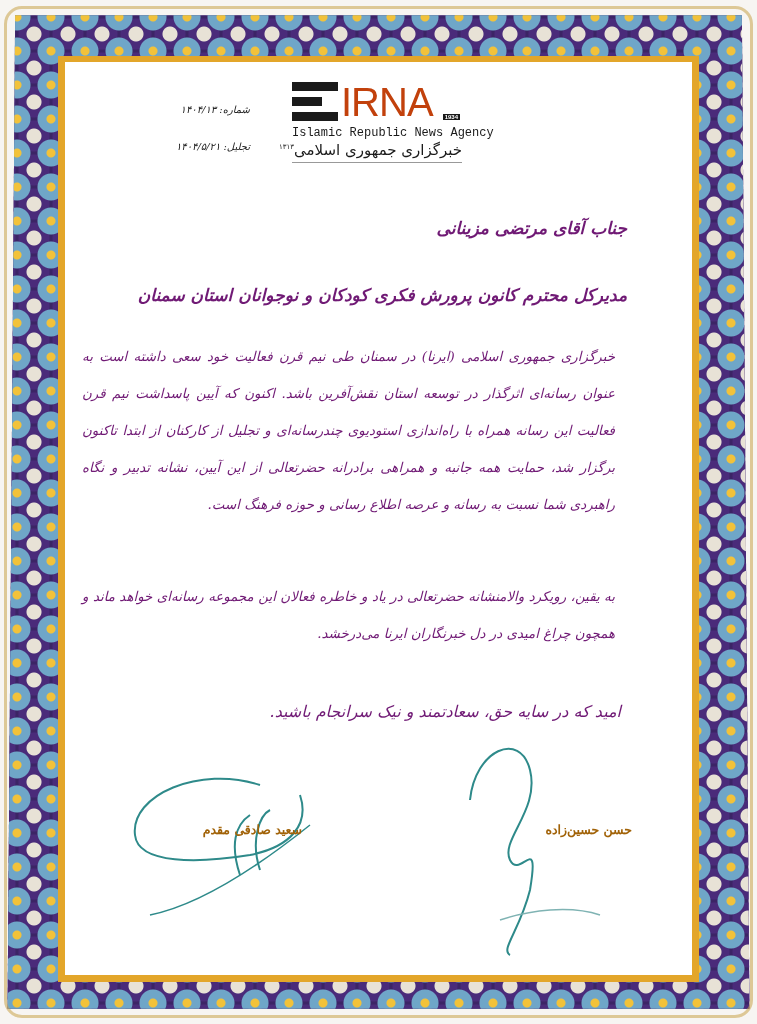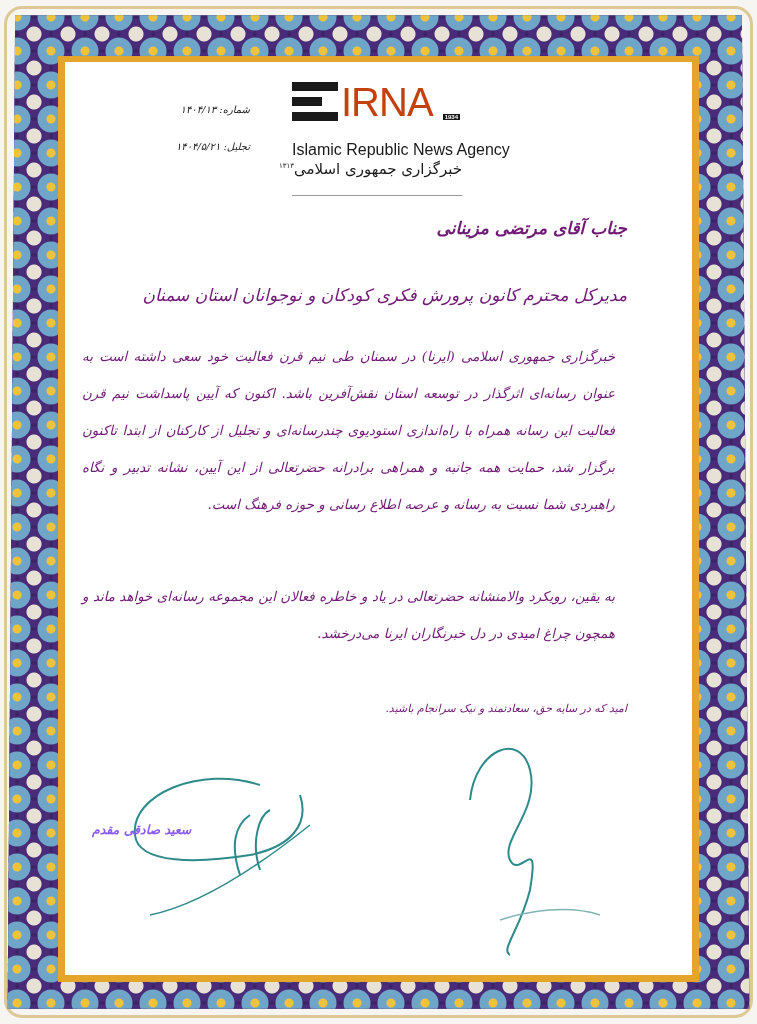--- a/index.html
+++ b/index.html
@@ -33,38 +33,38 @@
   
   .logo { position: absolute; left: 292px; top: 80px; width: 170px; direction: ltr; }
   .logo-mark { display: flex; align-items: flex-end; height: 42px; }
   .logo-bars { width: 46px; height: 40px; position: relative; margin-right: 3px; }
   .logo-bars span { position: absolute; left: 0; background: #1a1a1a; height: 9px; }
   .logo-bars span:nth-child(1) { top: 0; width: 46px; }
   .logo-bars span:nth-child(2) { top: 15px; width: 30px; }
   .logo-bars span:nth-child(3) { top: 30px; width: 46px; }
   .logo-word { font-family: "Liberation Sans", sans-serif; font-weight: 400; font-size: 40px; line-height: 40px; color: #c2410c; letter-spacing: -1px; }
   .logo-year { position: absolute; right: 2px; top: 34px; font-family: "Liberation Sans", sans-serif; font-size: 6px; font-weight: 700; background: #1a1a1a; color: #fff; padding: 0 2px; }
-  .logo-en { font-family: Liberation Sans, sans-serif; font-size: 16px; color: #1a1a1a; margin-top: 19px; white-space: nowrap; }
-  .logo-fa { font-family: "DejaVu Sans", sans-serif; font-size: 15px; color: #1a1a1a; direction: rtl; text-align: left; white-space: nowrap; margin-top: 1px; border-bottom: 1px solid #999; padding-bottom: 17px; }
+  .logo-en { font-family: Liberation Mono, monospace; font-size: 12px; color: #1a1a1a; margin-top: 4px; white-space: nowrap; }
+  .logo-fa { font-family: "DejaVu Sans", sans-serif; font-size: 15px; color: #1a1a1a; direction: rtl; text-align: left; white-space: nowrap; margin-top: 1px; border-bottom: 1px solid #999; padding-bottom: 3px; }
   .logo-fa small { font-size: 7px; vertical-align: super; }
 
   .meta { position: absolute; left: 140px; top: 104px; width: 110px; direction: rtl; font-size: 10px; color: #222; font-style: italic; }
   .meta div { margin-bottom: 26px; white-space: nowrap; }
 
   
   .rtl { direction: rtl; text-align: right; font-family: "DejaVu Serif", serif; color: #701a75; font-style: italic; }
   .addressee { position: absolute; right: 130px; top: 218px; font-size: 17px; font-weight: 700; }
-  .subject { position: absolute; right: 130px; top: 285px; font-size: 17px; font-weight: 400; white-space: nowrap; }
+  .subject { position: absolute; right: 130px; top: 285px; font-size: 17px; font-weight: 700; white-space: nowrap; }
   .para { position: absolute; left: 82px; right: 142px; font-size: 13.4px; line-height: 37px; text-align: justify; text-align-last: right; }
   .p1 { top: 338px; }
   .p2 { top: 578px; }
-  .closing { position: absolute; right: 130px; top: 702px; font-size: 11px; }
+  .closing { position: absolute; right: 136px; top: 702px; font-size: 16px; }
 
   
-  .sig { position: absolute; text-align: left; direction: rtl; font-style: italic; color: #8b5cf6; }
+  .sig { position: absolute; text-align: right; direction: rtl; color: #a16207; }
   .sig .name { font-size: 12.5px; font-weight: 700; margin-bottom: 20px; }
   .sig .role { font-size: 12.5px; font-weight: 700; white-space: nowrap; }
   .sig-right { right: 125px; top: 822px; width: 260px; }
   .sig-left { left: 92px; top: 822px; width: 270px; }
   .sig-left .name { padding-right: 60px; }
   .scribble { position: absolute; pointer-events: none; }
 </style>
 </head>
 <body>
 
@@ -109,16 +109,17 @@
   <path d="M150 30 C 90 10, 20 40, 25 80 C 28 110, 90 108, 140 100 C 180 92, 200 70, 190 40" fill="none" stroke="#2e8a8a" stroke-width="2"></path>
   <path d="M130 120 C 120 90, 125 70, 140 60 M 150 115 C 140 85, 150 60, 160 55" fill="none" stroke="#2e8a8a" stroke-width="2"></path>
   <path d="M40 160 C 90 150, 150 110, 200 70" fill="none" stroke="#2e8a8a" stroke-width="1.5"></path>
 </svg>
 <svg class="scribble" style="left:430px;top:730px" width="190" height="230" viewBox="0 0 190 230">
   <path d="M40 70 C 45 20, 90 0, 100 40 C 110 80, 70 110, 80 130 C 90 150, 110 100, 100 160 C 90 200, 70 220, 80 225" fill="none" stroke="#2e8a8a" stroke-width="2"></path>
   <path d="M70 190 C 100 180, 140 175, 170 185" fill="none" stroke="#7fb3b3" stroke-width="1.5"></path>
 </svg>
 
 <div class="sig sig-right">
+  <div class="name">حسن حسین‌زاده</div>
 </div>
 <div class="sig sig-left">
   <div class="name">سعید صادقی مقدم</div>
 </div>
 
 </body></html>

